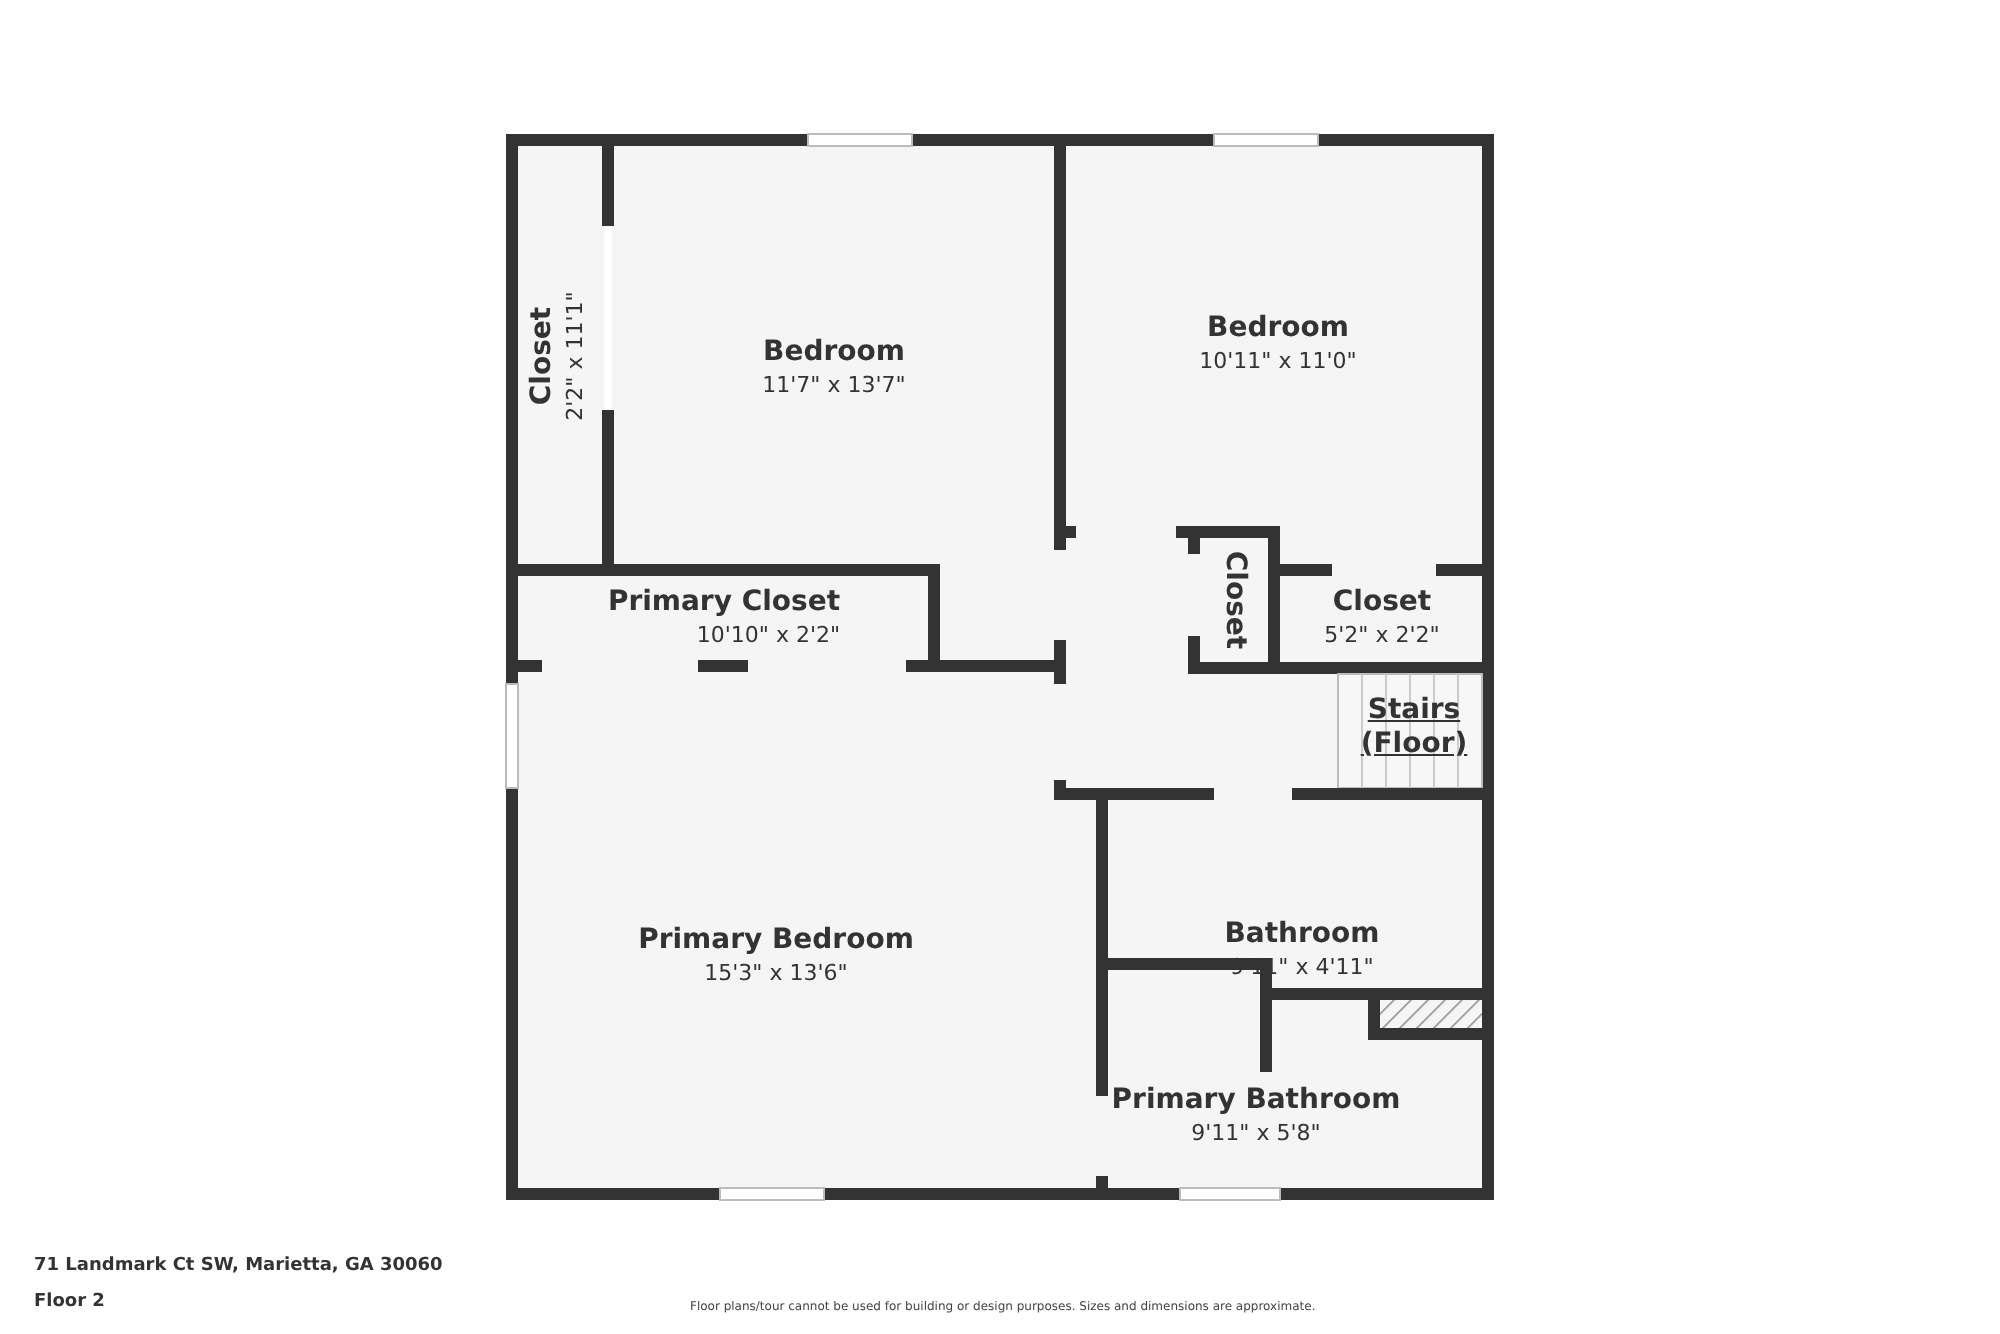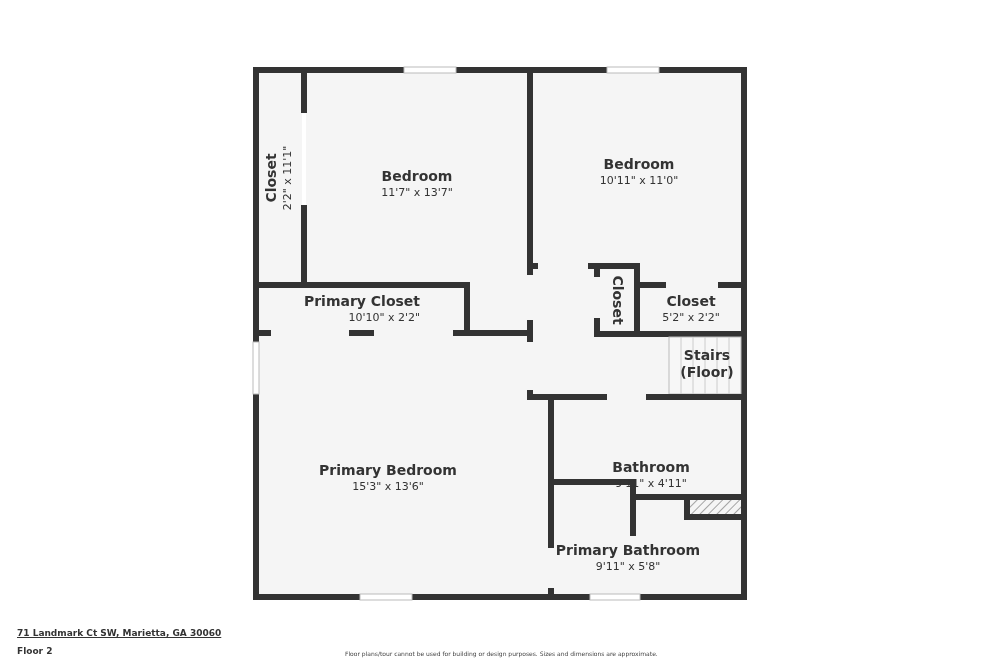--- a/index.html
+++ b/index.html
@@ -110,35 +110,35 @@
 
 <div class="lbl vert180" style="left:617px; top:300px;">
   <span class="name">Closet</span>
 </div>
 
 <div class="lbl" style="left:691px; top:309px;">
   <span class="name">Closet</span>
   <span class="dim">5'2" x 2'2"</span>
 </div>
 
-<div class="lbl" style="left:707px; top:364px;">
+<div class="lbl" style="left:707px; top:364px;text-decoration:underline;">
   <span class="name">Stairs</span>
   <span class="name">(Floor)</span>
 </div>
 
 <div class="lbl" style="left:651px; top:443px;margin-top:32px;">
   <span class="name">Bathroom</span>
   <span class="dim">9'11" x 4'11"</span>
 </div>
 
 <div class="lbl" style="left:388px; top:478px;">
   <span class="name">Primary Bedroom</span>
   <span class="dim">15'3" x 13'6"</span>
 </div>
 
 <div class="lbl" style="left:628px; top:558px;">
   <span class="name">Primary Bathroom</span>
   <span class="dim">9'11" x 5'8"</span>
 </div>
 
-<div class="foot" style="left:17px; top:628px;text-decoration:underline;">71 Landmark Ct SW, Marietta, GA 30060</div>
+<div class="foot" style="left:17px; top:628px;">71 Landmark Ct SW, Marietta, GA 30060</div>
 <div class="foot" style="left:17px; top:646px;">Floor 2</div>
 <div class="disclaimer">Floor plans/tour cannot be used for building or design purposes. Sizes and dimensions are approximate.</div>
 
 </body></html>

